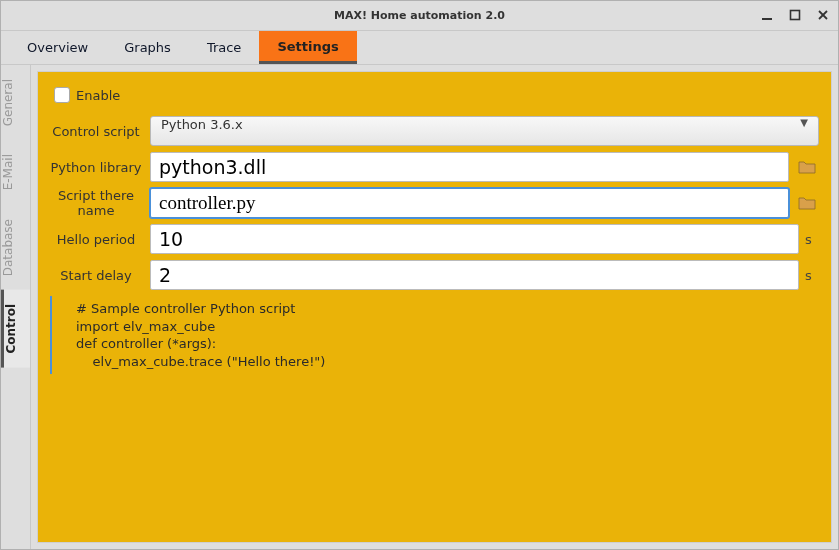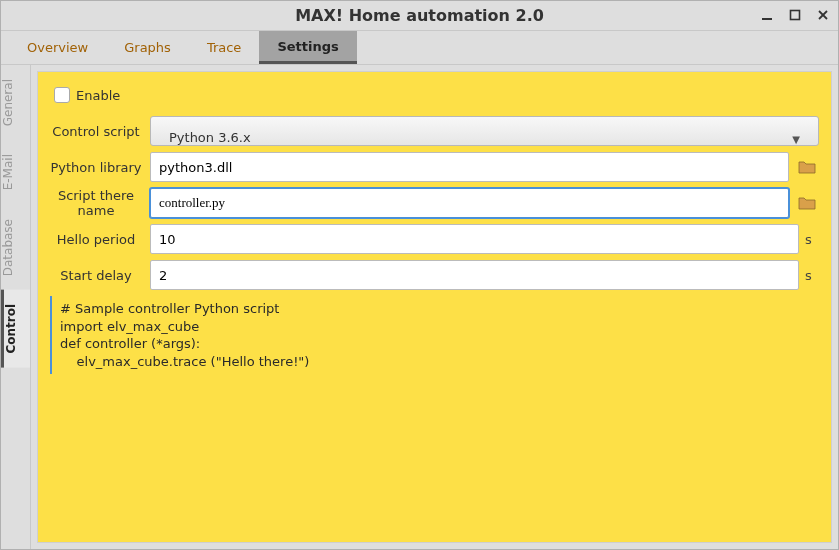--- a/index.html
+++ b/index.html
@@ -22,21 +22,21 @@
     height: 30px;
     background: #dedede;
     display: flex;
     align-items: center;
     justify-content: center;
     position: relative;
     border-bottom: 1px solid #c8c8c8;
   }
   .titlebar-title {
     font-weight: bold;
-    font-size: 16px;
+    font-size: 11px;
     color: #333;
   }
   .titlebar-controls {
     position: absolute;
     right: 6px;
     top: 0;
     height: 30px;
     display: flex;
     align-items: center;
     gap: 10px;
@@ -52,29 +52,29 @@
     background: #dedede;
     display: flex;
     align-items: stretch;
     border-bottom: 1px solid #c8c8c8;
     padding-left: 8px;
   }
   .top-tab {
     padding: 0 18px;
     display: flex;
     align-items: center;
-    color: #a16207;
+    color: #0f172a;
     cursor: pointer;
     font-size: 13px;
   }
   .top-tab.active {
     color: #222;
     font-weight: bold;
     border-bottom: 3px solid #555;
-    background: #a3a3a3;
+    background: #f97316;
   }
   .body-row {
     flex: 1;
     display: flex;
     background: #dedede;
   }
   .side-tabs {
     width: 30px;
     display: flex;
     flex-direction: column;
@@ -97,21 +97,21 @@
     border-right: 3px solid #555;
     background: #e8e8e8;
   }
   .content-outer {
     flex: 1;
     padding: 6px;
   }
   .content {
     width: 100%;
     height: 100%;
-    background: #fde047;
+    background: #eab308;
     border: 1px solid #cfcfcf;
     padding: 8px 12px;
   }
   .row {
     display: flex;
     align-items: center;
     margin-bottom: 6px;
     min-height: 30px;
   }
   .row-label {
@@ -141,36 +141,36 @@
     margin-right: 6px;
     cursor: pointer;
   }
   .combo {
     flex: 1;
     height: 30px;
     background: linear-gradient(#f8f8f8,#e6e6e6);
     border: 1px solid #b8b8b8;
     border-radius: 3px;
     display: flex;
-    align-items: flex-end;
-    padding: 0 18px;
+    align-items: flex-start;
+    padding: 0 10px;
     justify-content: space-between;
     cursor: pointer;
   }
   .combo .chev {
     font-size: 10px;
     color: #555;
   }
   .text-input {
     flex: 1;
     height: 30px;
     border: 1px solid #bbb;
     border-radius: 2px;
     padding: 1px 8px;
-    font-size: 13px;
+    font-size: 19px;
     font-family: inherit;
     outline: none;
     background: #fff;
   }
   .text-input.focused {
     border: 1px solid #4a90d9;
     box-shadow: 0 0 0 1px #4a90d9;
     font-family: Liberation Serif, serif;
   }
   .unit {
@@ -182,21 +182,21 @@
     width: 24px;
     height: 24px;
     display: flex;
     align-items: center;
     justify-content: center;
     cursor: pointer;
   }
   .code-block {
     border-left: 2px solid #4a90d9;
     margin-top: 2px;
-    padding: 4px 8px;
+    padding: 4px 24px;
     font-family: inherit;
     font-size: 13px;
     color: #2a2a2a;
     line-height: 1.35;
     white-space: pre;
   }
 </style>
 </head>
 <body>
 

